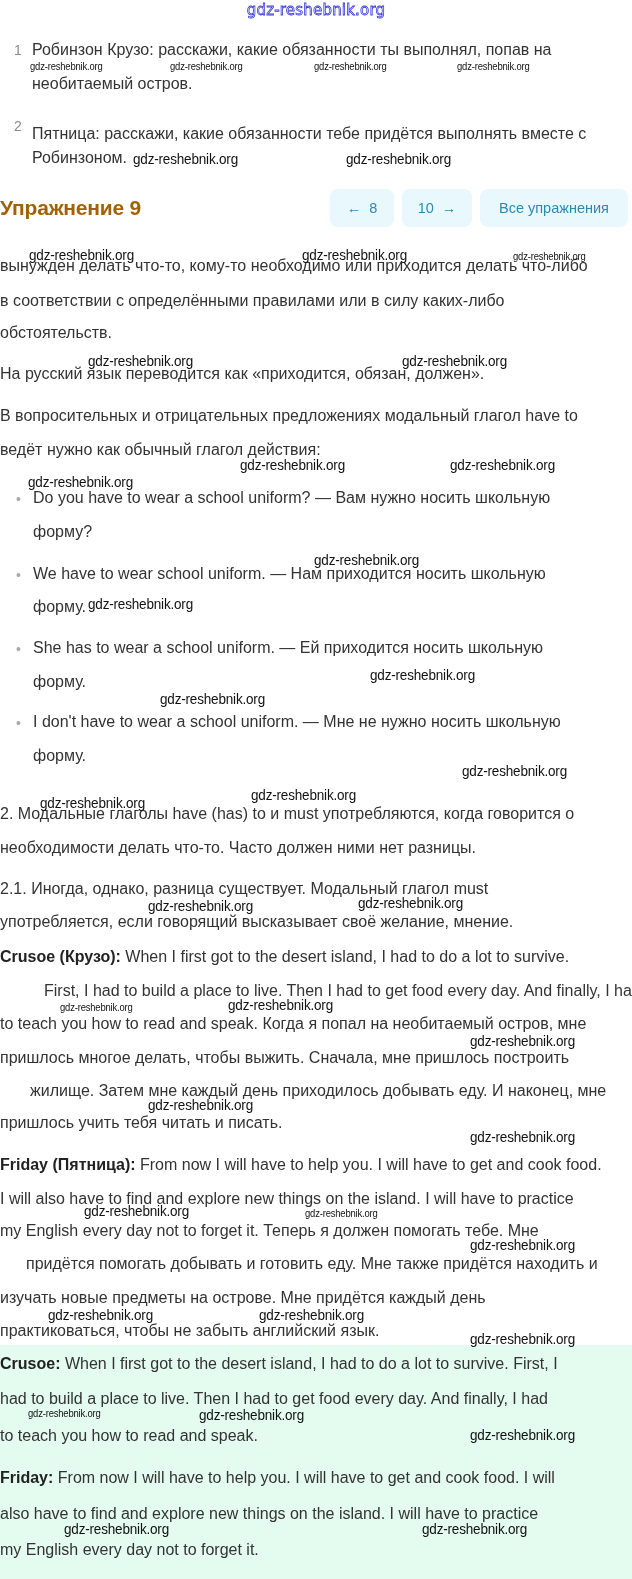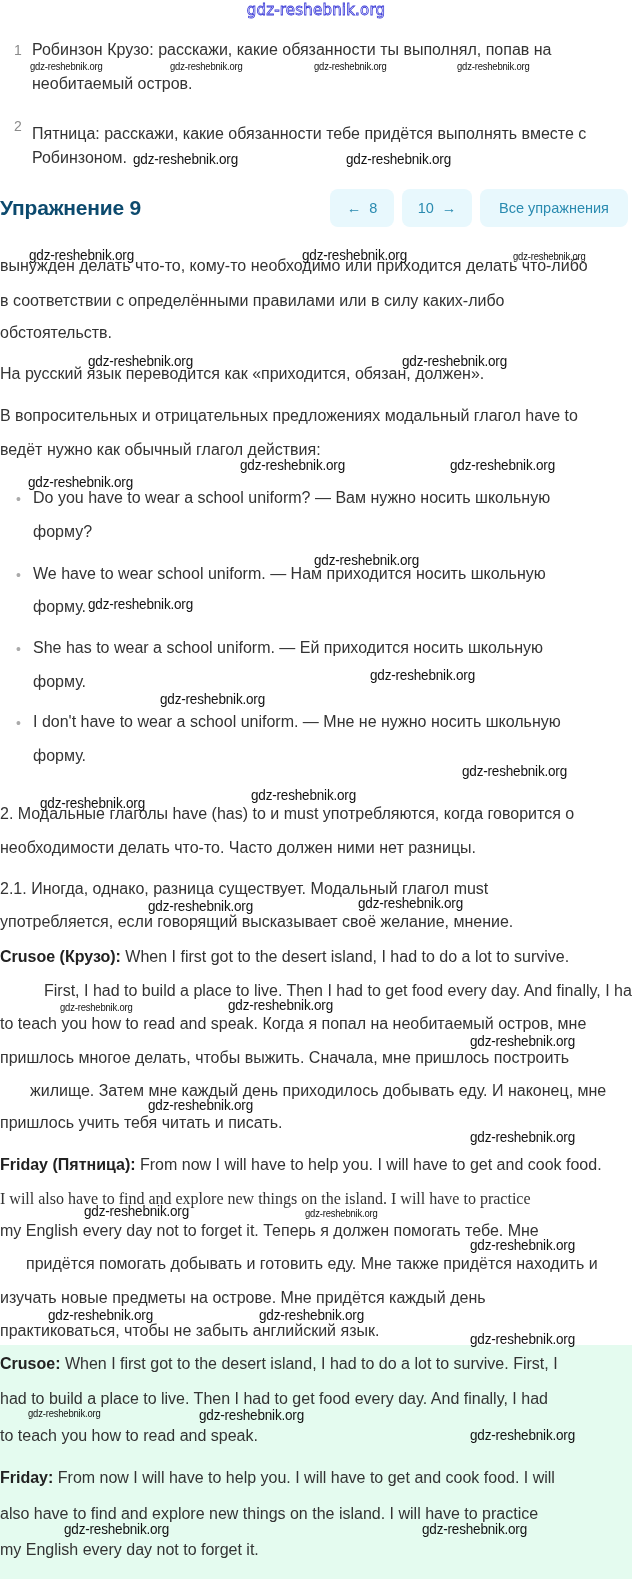--- a/index.html
+++ b/index.html
@@ -19,21 +19,21 @@
     letter-spacing: 0.2px;
   }
   .wm {
     font-family: "Liberation Sans", sans-serif;
     color: #111; font-size: 15px; letter-spacing: -0.2px;
     transform: scaleX(0.9); transform-origin: left center;
   }
   .wm.small { font-size: 10.5px; }
   .num { color: #8a8a8a; font-size: 14px; }
   .txt { font-size: 16px; color: #333; }
-  .title { font-size: 21px; font-weight: bold; color: #0c4a6e; letter-spacing: -0.2px; }
+  .title { font-size: 21px; font-weight: bold; color: #a16207; letter-spacing: -0.2px; }
   .navbtn {
     position: absolute; top: 189px; height: 38px;
     background: #e8f8fd; border-radius: 8px;
     color: #2a8bb0; font-size: 14.5px;
     display: flex; align-items: center; justify-content: center; gap: 8px;
   }
   .bullet { color: #aaa; font-size: 14px; }
   .green { position: absolute; left: 0; top: 1345px; width: 632px; height: 234px; background: #e4fbef; }
   b { color: #222; }
 </style>
@@ -97,21 +97,21 @@
 
 <div>
   <span class="abs txt" style="left:0;top:948px;"><b>Crusoe (Крузо):</b><span> When I first got to the desert island, I had to do a lot to survive.</span></span>
   <span class="abs txt" style="left:0;top:982px;padding-left:44px;">First, I had to build a place to live. Then I had to get food every day. And finally, I had</span>
   <span class="abs txt" style="left:0;top:1015px;">to teach you how to read and speak. Когда я попал на необитаемый остров, мне</span>
   <span class="abs txt" style="left:0;top:1049px;">пришлось многое делать, чтобы выжить. Сначала, мне пришлось построить</span>
   <span class="abs txt" style="left:0;top:1082px;margin-left:30px;">жилище. Затем мне каждый день приходилось добывать еду. И наконец, мне</span>
   <span class="abs txt" style="left:0;top:1114px;">пришлось учить тебя читать и писать.</span>
 
   <span class="abs txt" style="left:0;top:1156px;"><b>Friday (Пятница):</b><span> From now I will have to help you. I will have to get and cook food.</span></span>
-  <span class="abs txt" style="left:0;top:1190px;font-family:Liberation Serif, serif;">I will also have to find and explore new things on the island. I will have to practice</span>
+  <span class="abs txt" style="left:0;top:1190px;">I will also have to find and explore new things on the island. I will have to practice</span>
   <span class="abs txt" style="left:0;top:1222px;">my English every day not to forget it. Теперь я должен помогать тебе. Мне</span>
   <span class="abs txt" style="left:0;top:1255px;padding-left:26px;">придётся помогать добывать и готовить еду. Мне также придётся находить и</span>
   <span class="abs txt" style="left:0;top:1289px;">изучать новые предметы на острове. Мне придётся каждый день</span>
   <span class="abs txt" style="left:0;top:1322px;">практиковаться, чтобы не забыть английский язык.</span>
 </div>
 
 <div>
   <span class="abs txt" style="left:0;top:1355px;"><b>Crusoe:</b><span> When I first got to the desert island, I had to do a lot to survive. First, I</span></span>
   <span class="abs txt" style="left:0;top:1390px;">had to build a place to live. Then I had to get food every day. And finally, I had</span>
   <span class="abs txt" style="left:0;top:1427px;">to teach you how to read and speak.</span>

